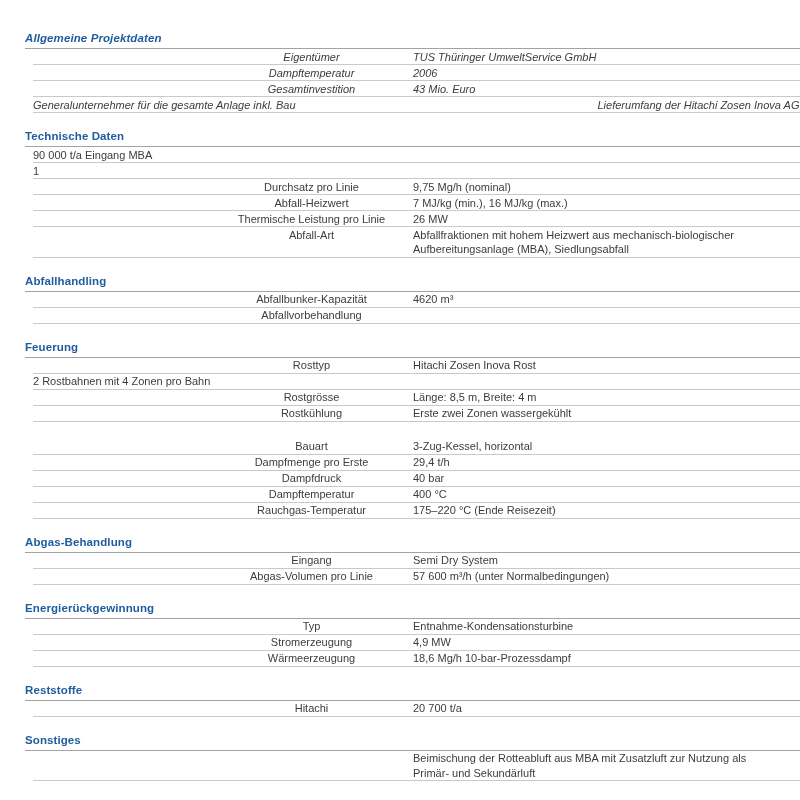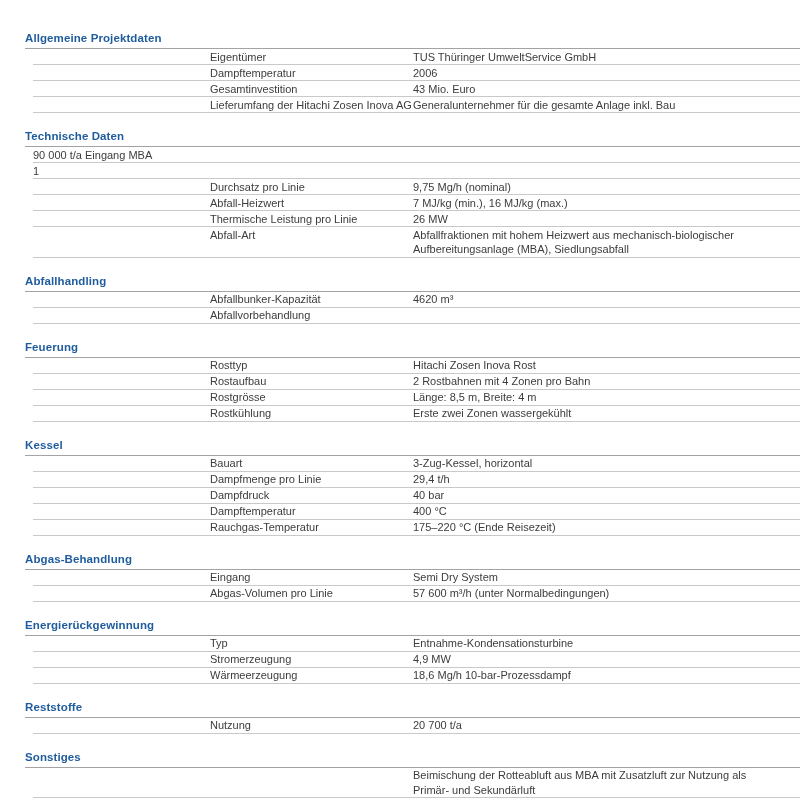--- a/index.html
+++ b/index.html
@@ -9,21 +9,21 @@
     background: #ffffff;
     font-family: "Liberation Sans", sans-serif;
     color: #3c3c3c;
     overflow: hidden;
   }
   .page {
     padding-top: 32px;
     box-sizing: border-box;
   }
   .section { margin-top: 17px; }
-  .section:first-child { margin-top: 0; }
+  .section:first-child { margin-top: 0; font-style: italic; }
   .section-heading {
     margin-left: 25px;
     color: #1f5c9e;
     font-weight: bold;
     font-size: 11.5px;
     line-height: 13px;
     padding-bottom: 3px;
     border-bottom: 1px solid #a3a3a3;
     letter-spacing: 0.1px;
   }
@@ -36,20 +36,21 @@
   }
   .cell {
     font-size: 11px;
     line-height: 14.5px;
     padding-top: 0.5px;
   }
   .cell.label {
     margin-left: 177px;
     width: 203px;
     flex-shrink: 0;
+    text-align: center;
   }
   .cell.value {
     flex: 1;
     padding-right: 19px;
     white-space: pre-line;
   }
 </style>
 </head>
 <body>
 
@@ -63,22 +64,22 @@
         </div>
         <div class="row">
           <div class="cell label">Dampftemperatur</div>
           <div class="cell value">2006</div>
         </div>
         <div class="row">
           <div class="cell label">Gesamtinvestition</div>
           <div class="cell value">43 Mio. Euro</div>
         </div>
         <div class="row">
+          <div class="cell value">Generalunternehmer für die gesamte Anlage inkl. Bau</div>
           <div class="cell label">Lieferumfang der Hitachi Zosen Inova AG</div>
-          <div class="cell value">Generalunternehmer für die gesamte Anlage inkl. Bau</div>
         </div>
       </div>
       <div class="section">
         <div class="section-heading">Technische Daten</div>
         <div class="row">
           <div class="cell value">90 000 t/a Eingang MBA</div>
         </div>
         <div class="row">
           <div class="cell value">1</div>
         </div>
@@ -110,40 +111,38 @@
           <div class="cell label">Abfallvorbehandlung</div>
         </div>
       </div>
       <div class="section">
         <div class="section-heading">Feuerung</div>
         <div class="row">
           <div class="cell label">Rosttyp</div>
           <div class="cell value">Hitachi Zosen Inova Rost</div>
         </div>
         <div class="row">
-          <div class="cell label">Rostaufbau</div>
           <div class="cell value">2 Rostbahnen mit 4 Zonen pro Bahn</div>
         </div>
         <div class="row">
           <div class="cell label">Rostgrösse</div>
           <div class="cell value">Länge: 8,5 m, Breite: 4 m</div>
         </div>
         <div class="row">
           <div class="cell label">Rostkühlung</div>
           <div class="cell value">Erste zwei Zonen wassergekühlt</div>
         </div>
       </div>
       <div class="section">
-        <div class="section-heading">Kessel</div>
         <div class="row">
           <div class="cell label">Bauart</div>
           <div class="cell value">3-Zug-Kessel, horizontal</div>
         </div>
         <div class="row">
-          <div class="cell label">Dampfmenge pro Linie</div>
+          <div class="cell label">Dampfmenge pro Erste</div>
           <div class="cell value">29,4 t/h</div>
         </div>
         <div class="row">
           <div class="cell label">Dampfdruck</div>
           <div class="cell value">40 bar</div>
         </div>
         <div class="row">
           <div class="cell label">Dampftemperatur</div>
           <div class="cell value">400 °C</div>
         </div>
@@ -174,21 +173,21 @@
           <div class="cell value">4,9 MW</div>
         </div>
         <div class="row">
           <div class="cell label">Wärmeerzeugung</div>
           <div class="cell value">18,6 Mg/h 10-bar-Prozessdampf</div>
         </div>
       </div>
       <div class="section">
         <div class="section-heading">Reststoffe</div>
         <div class="row">
-          <div class="cell label">Nutzung</div>
+          <div class="cell label">Hitachi</div>
           <div class="cell value">20 700 t/a</div>
         </div>
       </div>
       <div class="section">
         <div class="section-heading">Sonstiges</div>
         <div class="row">
           <div class="cell label"></div>
           <div class="cell value">Beimischung der Rotteabluft aus MBA mit Zusatzluft zur Nutzung als
 Primär- und Sekundärluft</div>
         </div>

